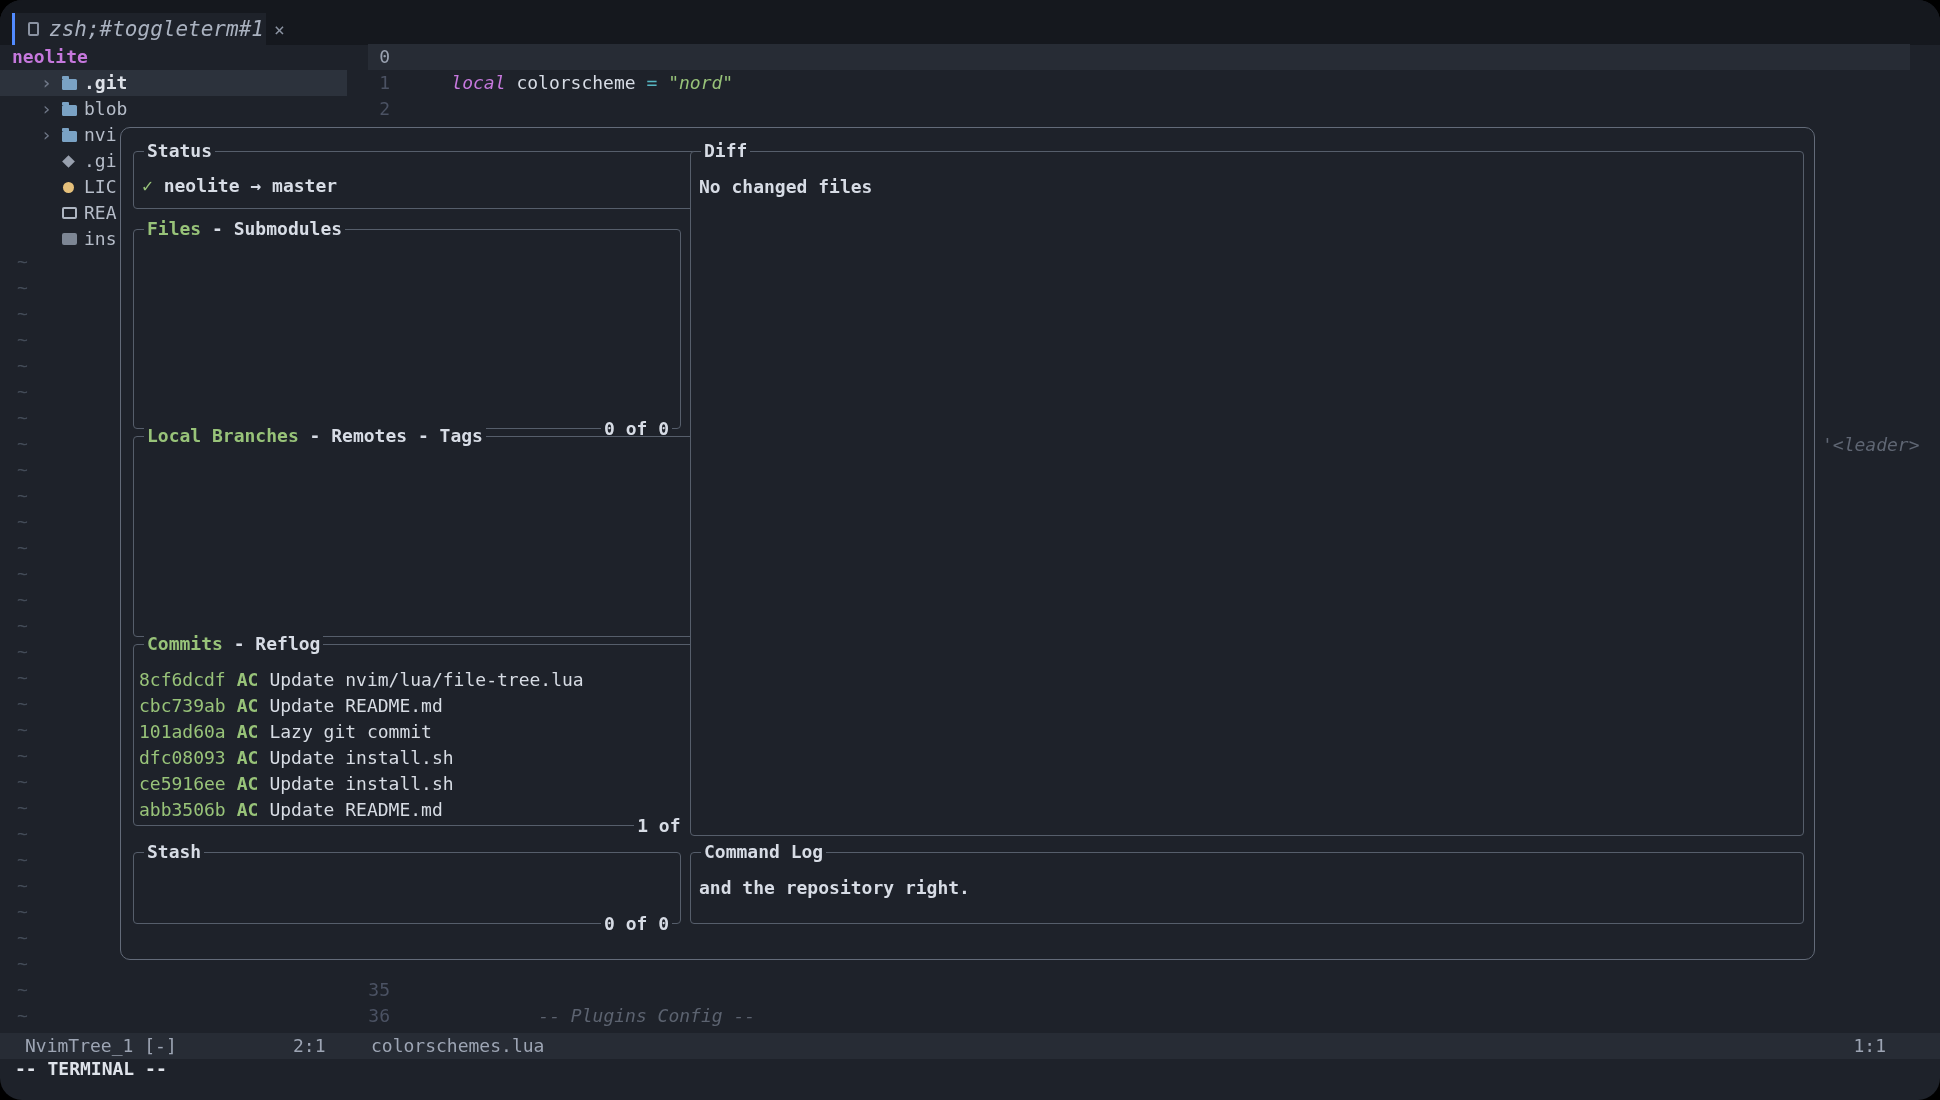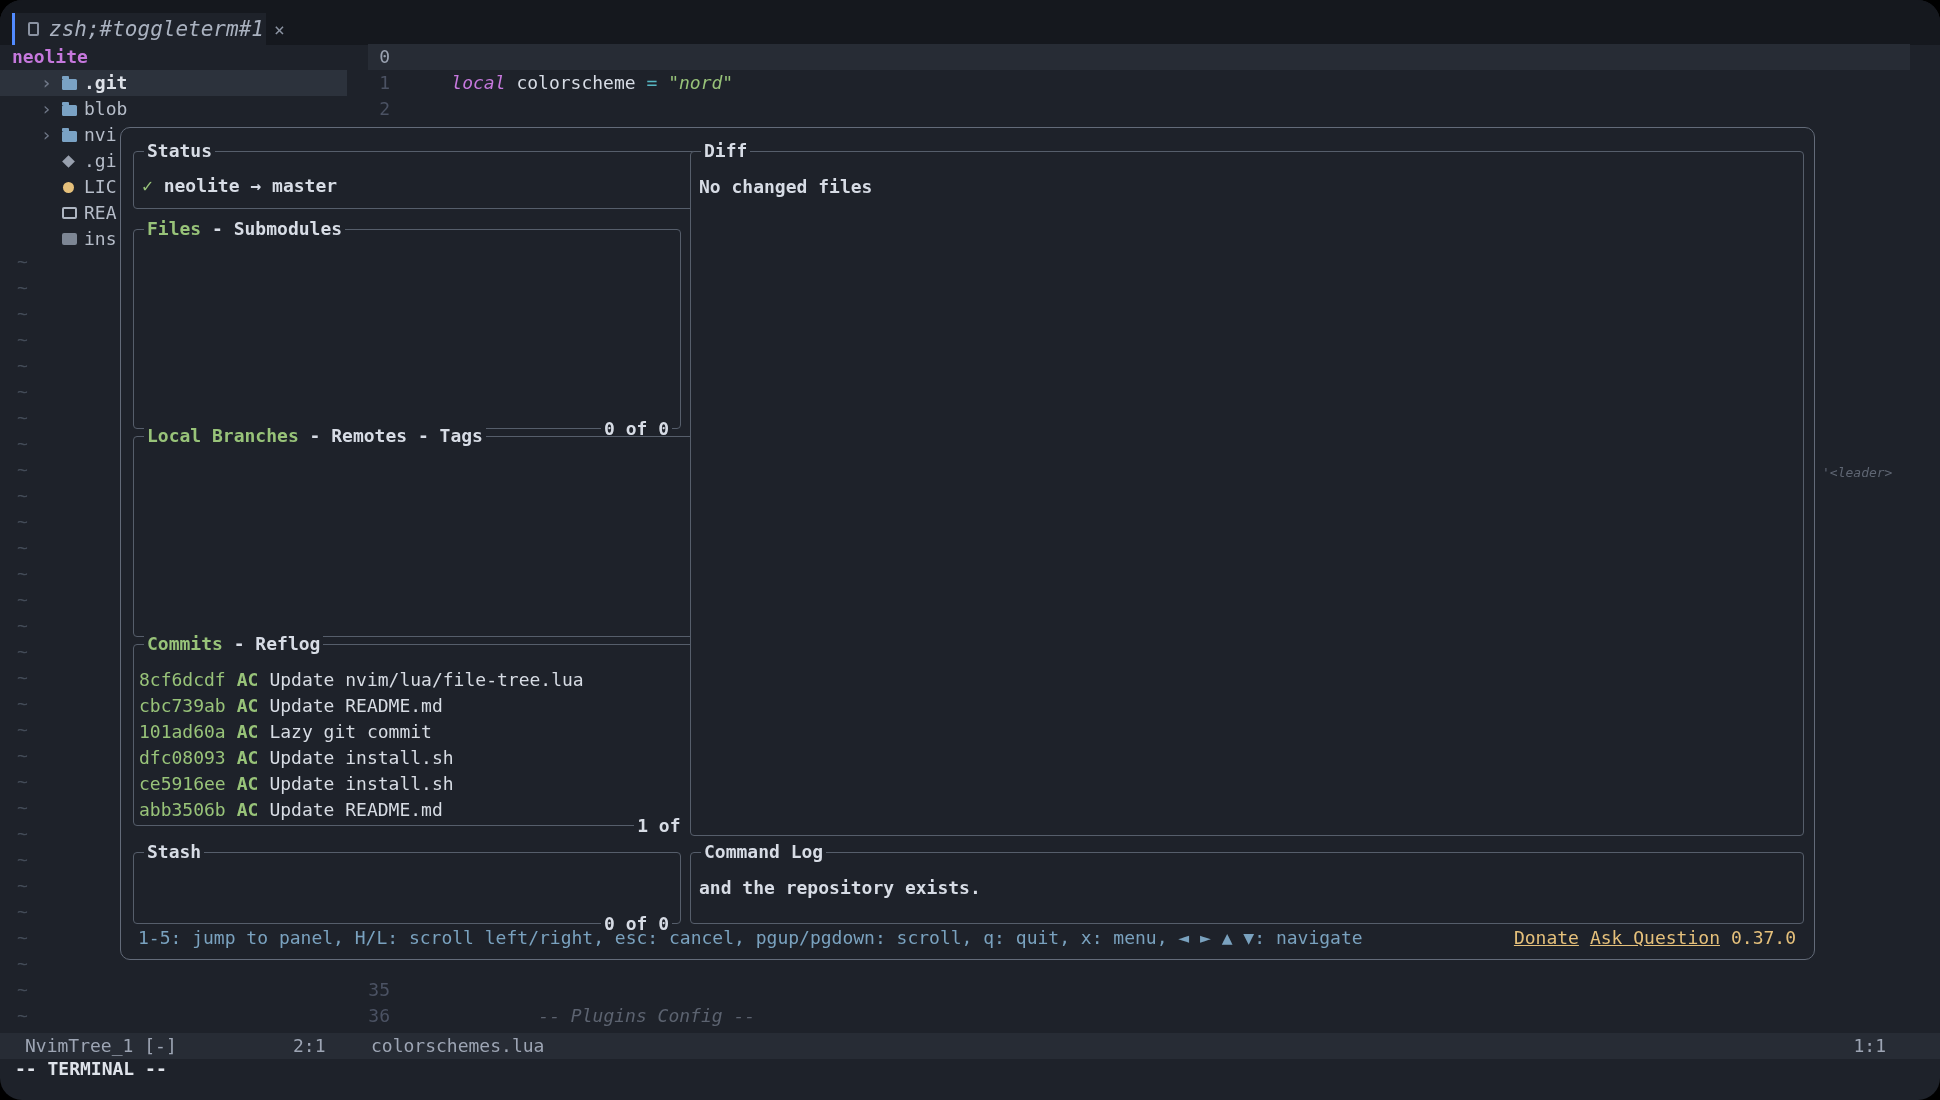--- a/index.html
+++ b/index.html
@@ -28,22 +28,22 @@
           color:var(--linenr);font-size:18px;}
   .linenr.cur{color:var(--fg-dim);}
   .codeline{position:absolute;height:26px;line-height:26px;font-size:18px;white-space:pre;color:var(--fg);}
   .kw{color:var(--purple);font-style:italic;}
   .op{color:var(--cyan);}
   .str{color:var(--green);font-style:italic;}
   .var{color:var(--fg);font-weight:normal;}
   .cmt{color:var(--comment);font-style:italic;}
   .field{color:var(--fg);font-weight:bold;font-style:italic;}
   .brace{color:var(--fg);}
-  .leader-hint{position:absolute;left:1822px;top:460px;height:26px;line-height:26px;
-               color:#5f6673;font-style:italic;font-size:13px;}
+  .leader-hint{position:absolute;left:1822px;top:432px;height:26px;line-height:26px;
+               color:#5f6673;font-style:italic;font-size:18px;}
 
   
   .tree{position:absolute;left:0;top:44px;width:347px;font-size:18px;}
   .tree-row{height:26px;line-height:26px;display:flex;align-items:center;padding-left:41px;cursor:pointer;}
   .tree-root{color:var(--purple);font-weight:bold;padding-left:12px;}
   .tree-item{color:#b6bdc9;}
   .tree-item.selected{background:var(--selection);color:#dde1e8;font-weight:bold;}
   .chevron{width:21px;color:#6f7787;flex:none;}
   .tree-icon{width:22px;display:flex;align-items:center;flex:none;}
   .icon-folder{width:15px;height:11px;background:var(--folder-blue);border-radius:1.5px;position:relative;margin-top:2px;}
@@ -258,31 +258,23 @@
       <div class="panel-count">0 of 0</div>
     </div>
 
     <div class="panel" id="p-diff">
       <div class="panel-title"><span>Diff</span></div>
       <div class="panel-body">No changed files</div>
     </div>
 
     <div class="panel" id="p-cmdlog">
       <div class="panel-title"><span>Command Log</span></div>
-      <div class="panel-body">and the repository exists.</div>
-    </div>
-
-    <div class="lg-footer">
-      <span class="lg-keys">1-5: jump to panel, H/L: scroll left/right, esc: cancel, pgup/pgdown: scroll, q: quit, x: menu, ◄ ► ▲ ▼: navigate</span>
-      <span class="lg-links">
-        <span class="lg-link">Donate</span>
-        <span class="lg-link">Ask Question</span>
-        <span>0.37.0</span>
-      </span>
-    </div>
+      <div class="panel-body">and the repository right.</div>
+    </div>
+
   </div>
 
   <div class="statusline">
     <span class="sl-buffer">NvimTree_1 [-]</span>
     <span class="sl-cursor">2:1</span>
     <span class="sl-file">colorschemes.lua</span>
     <span class="sl-pos">1:1</span>
   </div>
 
   <div class="modeline">-- TERMINAL --</div>

